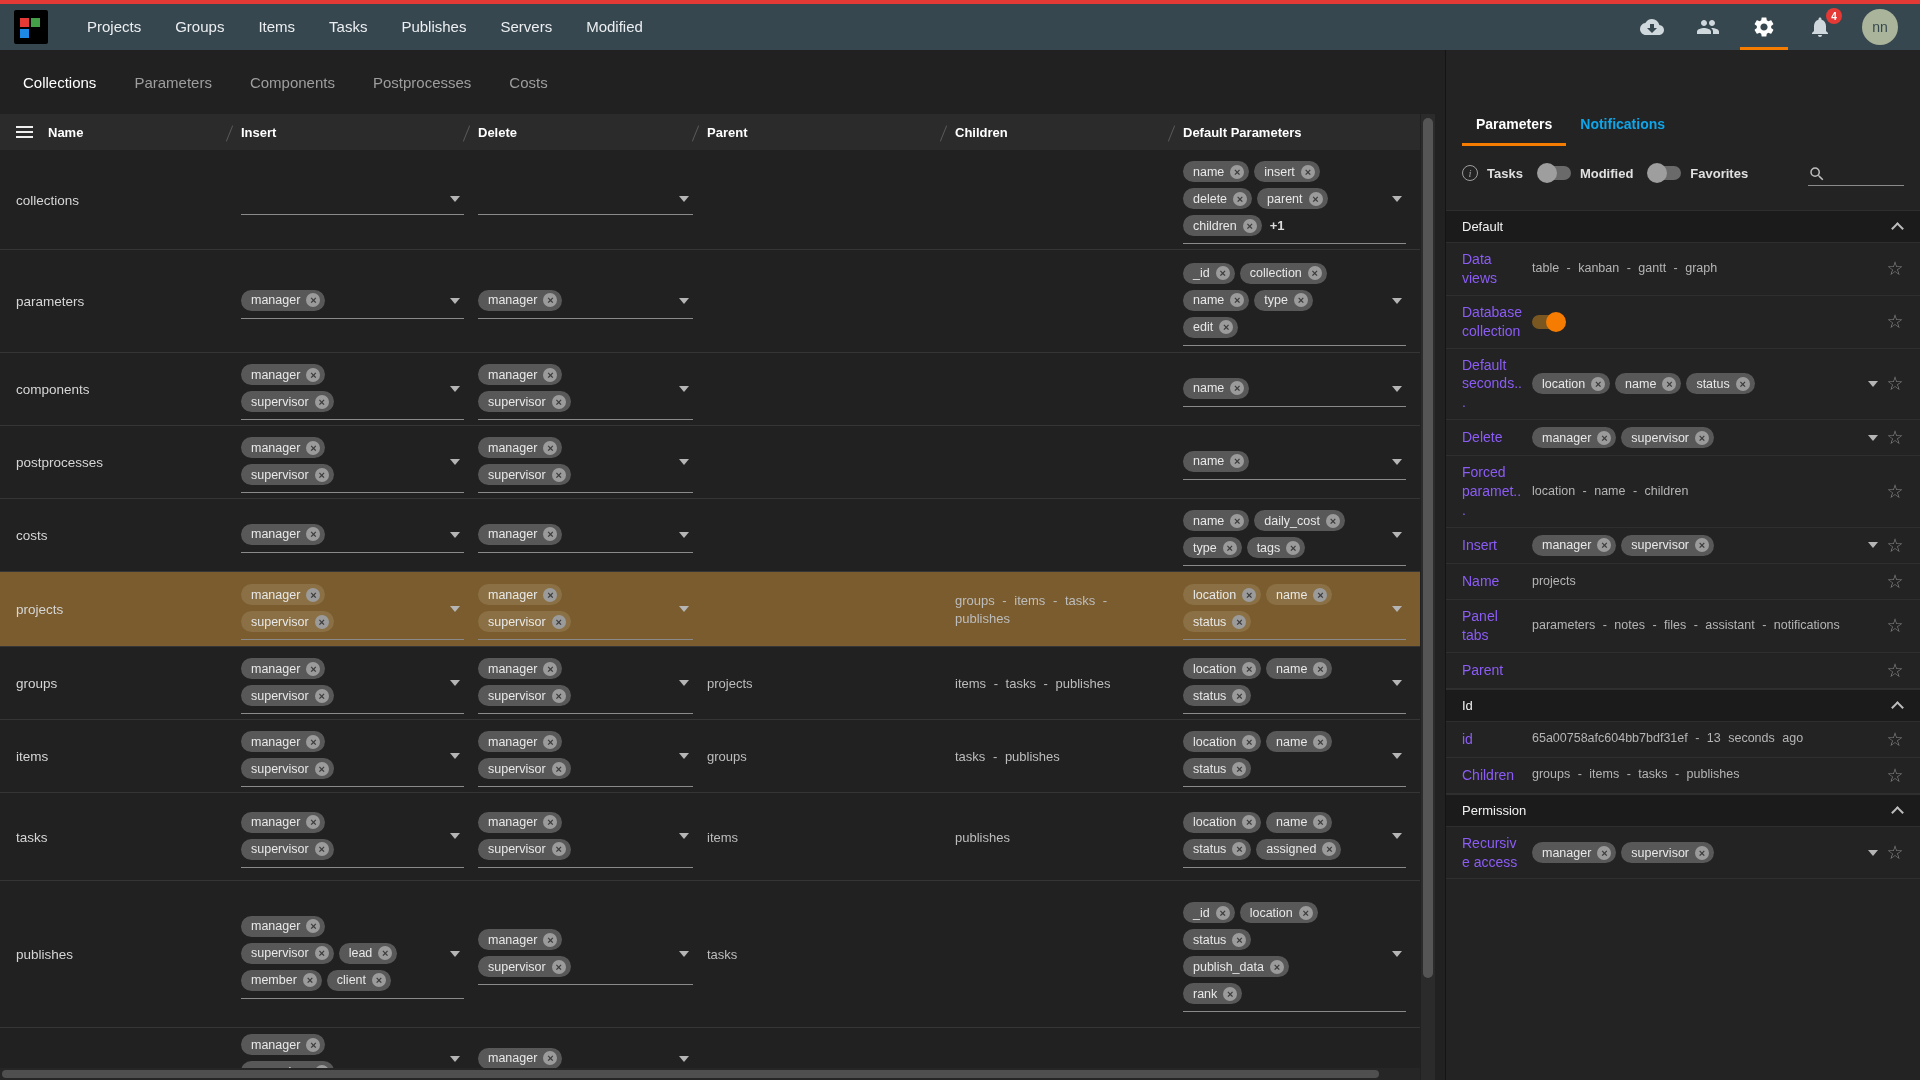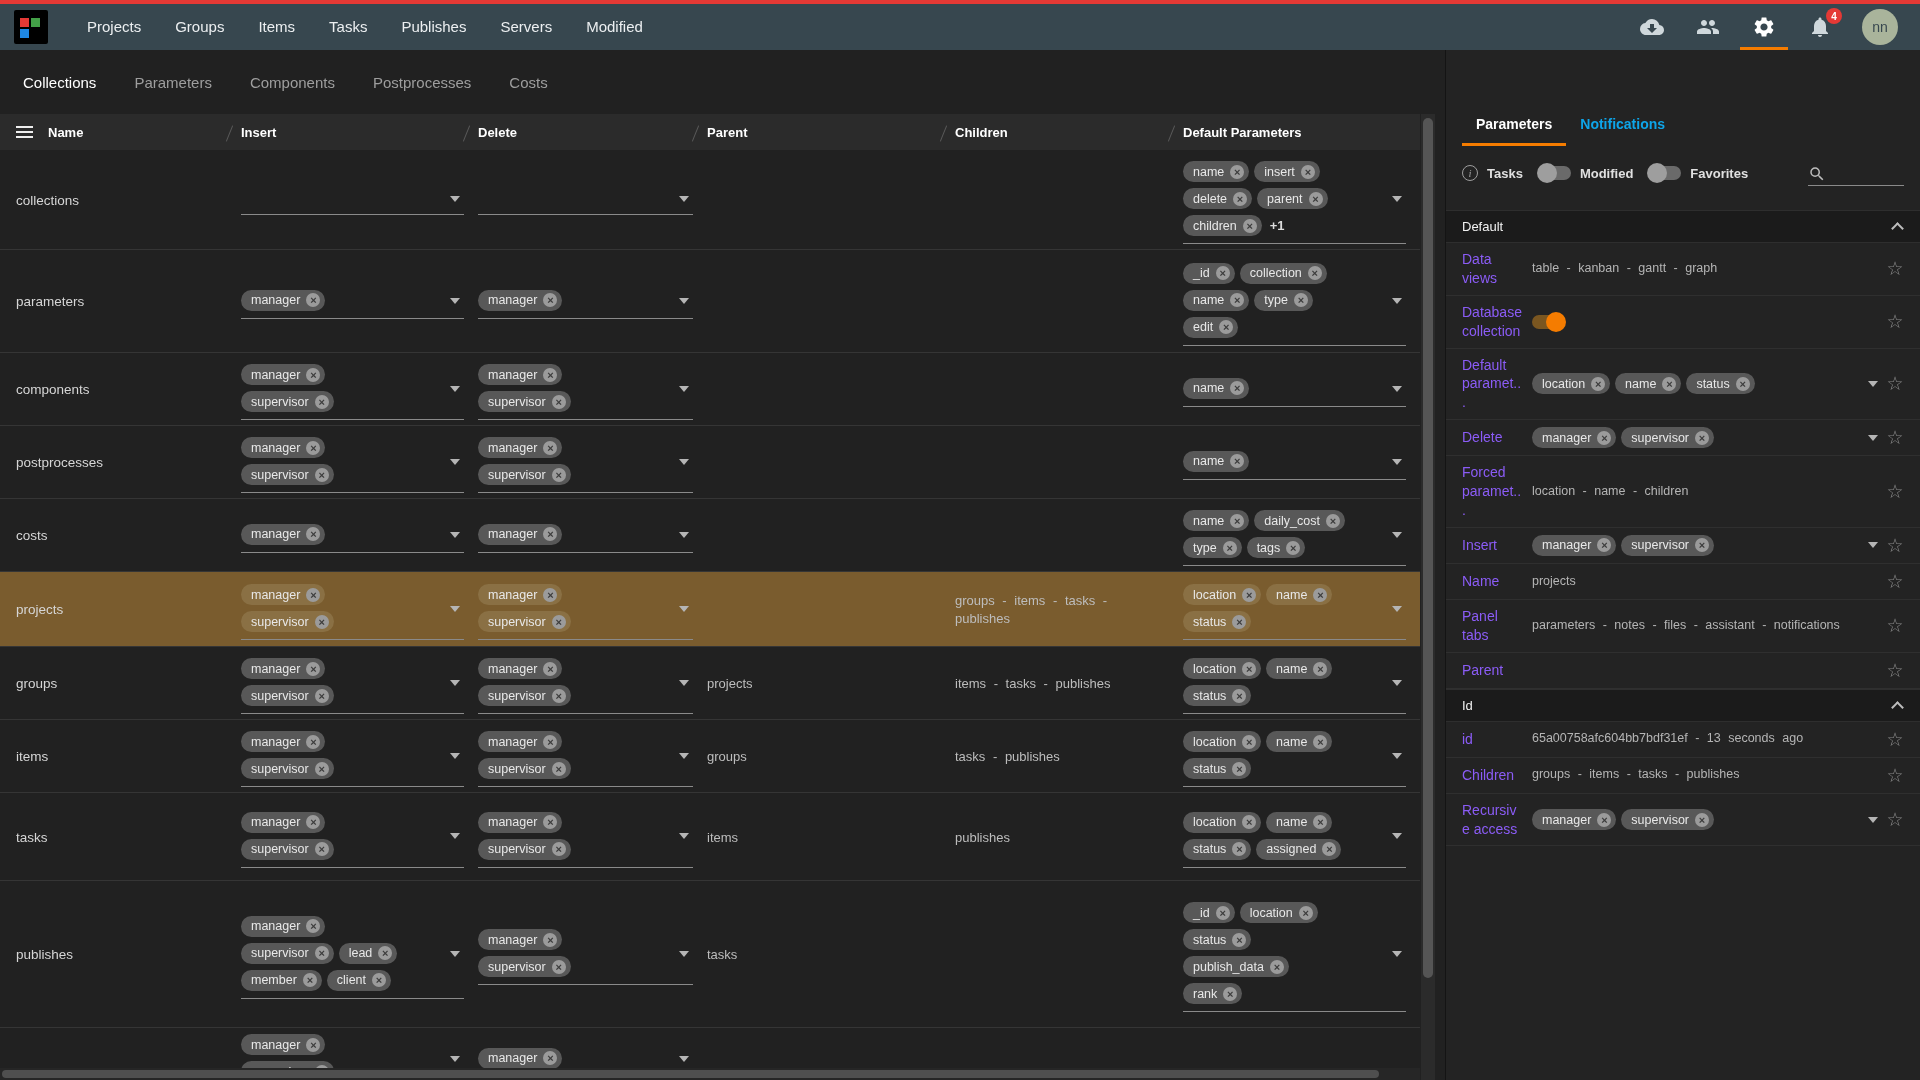--- a/index.html
+++ b/index.html
@@ -840,21 +840,21 @@
       <div class="p-row">
         <div class="p-label">Database collection</div>
         <div class="p-value">
           <span class="toggle on">
             <span class="knob"></span>
           </span>
         </div>
         <span class="p-star">☆</span>
       </div>
       <div class="p-row">
-        <div class="p-label">Default paramet...</div>
+        <div class="p-label">Default seconds...</div>
         <div class="p-value has-caret">
           <span class="chip">
             <span class="chip-label">location</span>
             <span class="chip-x">×</span>
           </span>
           <span class="chip">
             <span class="chip-label">name</span>
             <span class="chip-x">×</span>
           </span>
           <span class="chip">
@@ -934,20 +934,24 @@
         </div>
         <span class="p-star">☆</span>
       </div>
       <div class="p-row">
         <div class="p-label">Children</div>
         <div class="p-value">
           <span class="p-text">groups - items - tasks - publishes</span>
         </div>
         <span class="p-star">☆</span>
       </div>
+      <div class="p-section-header">
+        <span class="p-sec-title">Permission</span>
+        <span class="chev-up"></span>
+      </div>
       <div class="p-row">
         <div class="p-label">Recursive access</div>
         <div class="p-value has-caret">
           <span class="chip">
             <span class="chip-label">manager</span>
             <span class="chip-x">×</span>
           </span>
           <span class="chip">
             <span class="chip-label">supervisor</span>
             <span class="chip-x">×</span>

